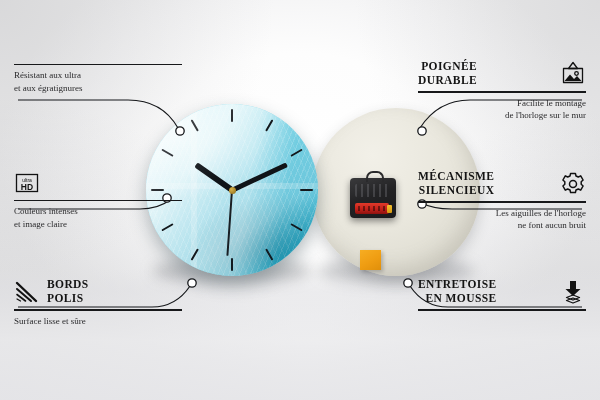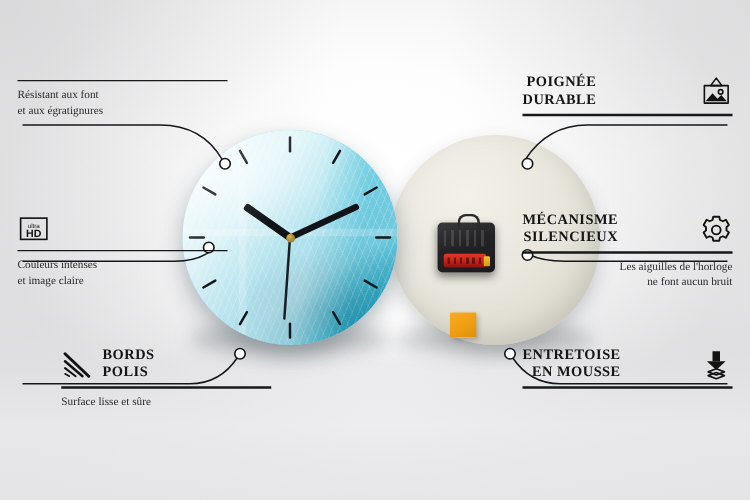--- a/index.html
+++ b/index.html
@@ -205,21 +205,21 @@
   .ficon {
     width: 26px; height: 26px;
     flex: 0 0 26px;
     display: block;
   }
   .ficon svg { display: block; width: 26px; height: 26px; }
 
   
   #f-verre      { left: 14px;  top: 60px; }
   #f-impression { left: 14px;  top: 170px; }
-  #f-bords      { left: 14px;  top: 278px; margin-left: 35px; }
+  #f-bords      { left: 14px;  top: 278px; }
   #f-poignee    { left: 418px; top: 60px;  }
   #f-mecanisme  { left: 418px; top: 170px; }
   #f-entretoise { left: 418px; top: 278px; }
 </style>
 </head>
 <body>
 
 <div id="stage">
 
   <div id="vignette"></div>
@@ -280,21 +280,21 @@
       <circle cx="167" cy="198" r="4.2"></circle>
       <circle cx="192" cy="283" r="4.2"></circle>
       <circle cx="422" cy="131" r="4.2"></circle>
       <circle cx="422" cy="204" r="4.2"></circle>
       <circle cx="408" cy="283" r="4.2"></circle>
     </g>
   </svg>
 
   <div class="feature left" id="f-verre">
     <div class="rule"></div>
-    <div class="desc">Résistant aux font
+    <div class="desc">Résistant aux ultra
 et aux égratignures</div>
   </div>
 
   <div class="feature left" id="f-impression">
     <div class="head">
       <span class="ficon">
         <svg viewBox="0 0 26 26">
           <rect x="2.5" y="4.5" width="21" height="17" fill="none" stroke="#121212" stroke-width="1.3"></rect>
           <text x="13" y="12" font-family="Liberation Sans, sans-serif" font-size="5" text-anchor="middle" fill="#121212">ultra</text>
           <text x="13" y="19.5" font-family="Liberation Sans, sans-serif" font-size="8.5" font-weight="bold" text-anchor="middle" fill="#121212">HD</text>
@@ -334,20 +334,22 @@
             <g fill="none" stroke="#121212" stroke-width="1.3" stroke-linejoin="round">
           <path d="M13 1.5 L8.5 7.5 H17.5 Z"></path>
           <rect x="3.5" y="7.5" width="19" height="14"></rect>
           <circle cx="16.5" cy="12.5" r="1.8"></circle>
           <path d="M4.5 20 L10 13.5 L14 18 L17 15 L21.5 20 Z" fill="#121212" stroke="none"></path>
         </g>
           </svg>
       </span>
     </div>
     <div class="rule"></div>
+    <div class="desc">Facilite le montage
+de l'horloge sur le mur</div>
   </div>
 
   <div class="feature right" id="f-mecanisme">
     <div class="head">
       <div class="title">MÉCANISME
 SILENCIEUX</div>
       <span class="ficon">
         <svg viewBox="0 0 26 26">
             <g fill="none" stroke="#121212" stroke-width="1.5" stroke-linejoin="round">
           <path d="M10.6 2.4 h4.8 l.6 2.6 2.3 1.0 2.4-1.2 2.4 4.2 -1.9 1.7 0 2.6 1.9 1.7 -2.4 4.2 -2.4-1.2 -2.3 1.0 -.6 2.6 h-4.8 l-.6-2.6 -2.3-1.0 -2.4 1.2 -2.4-4.2 1.9-1.7 0-2.6 -1.9-1.7 2.4-4.2 2.4 1.2 2.3-1.0 Z"></path>

